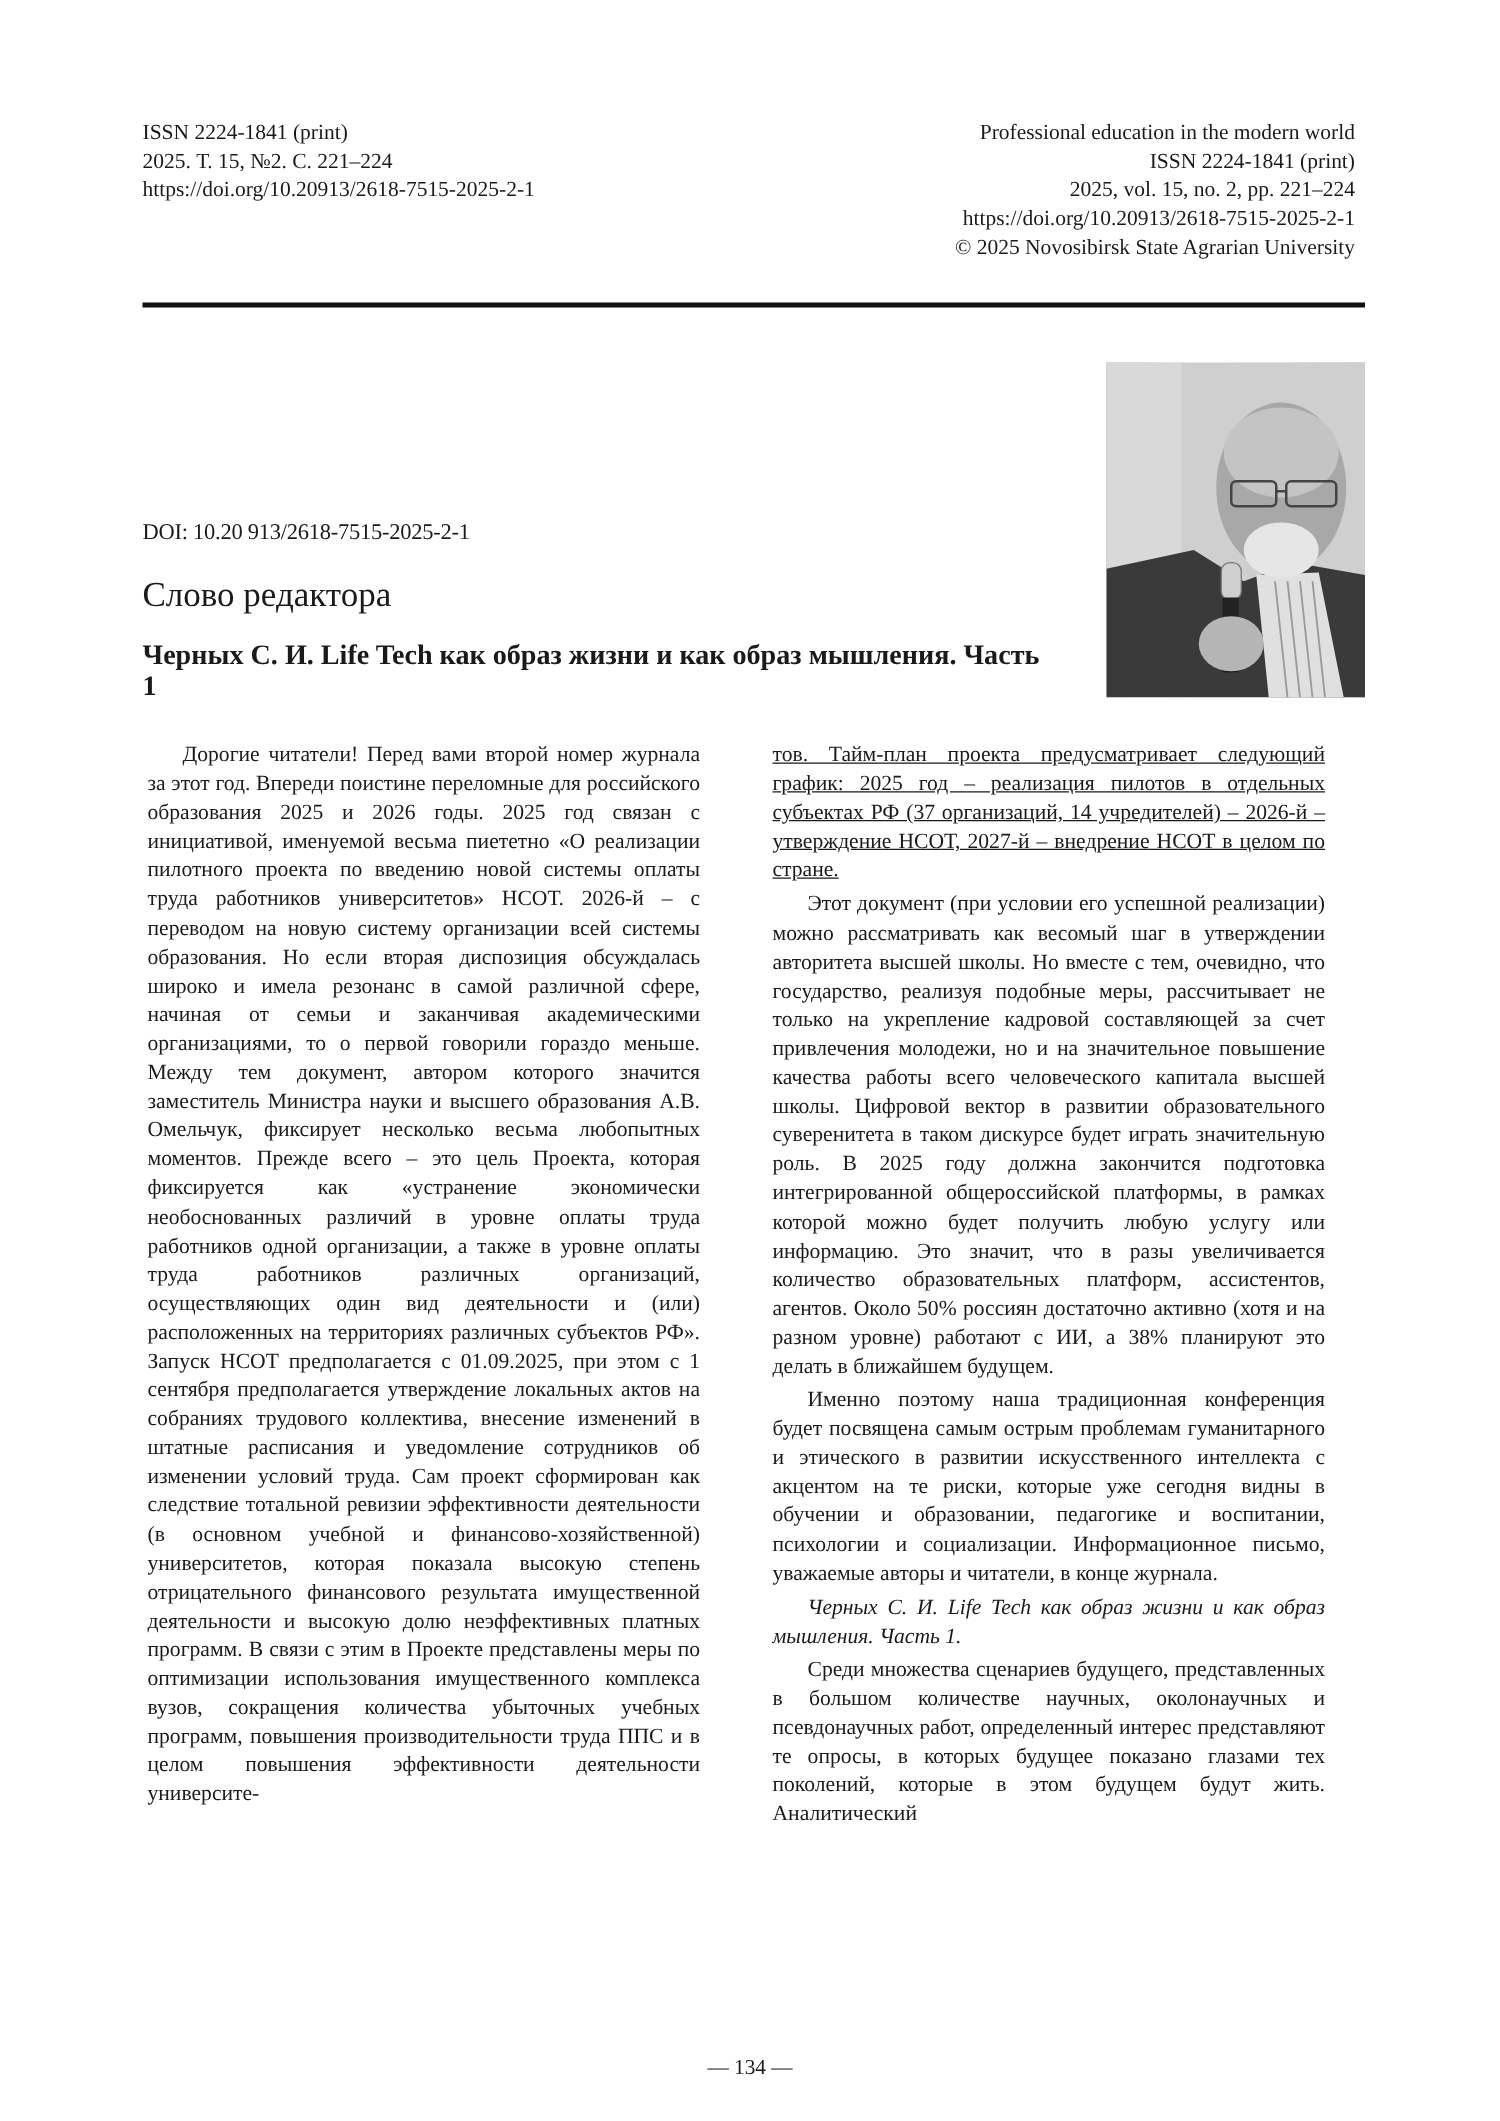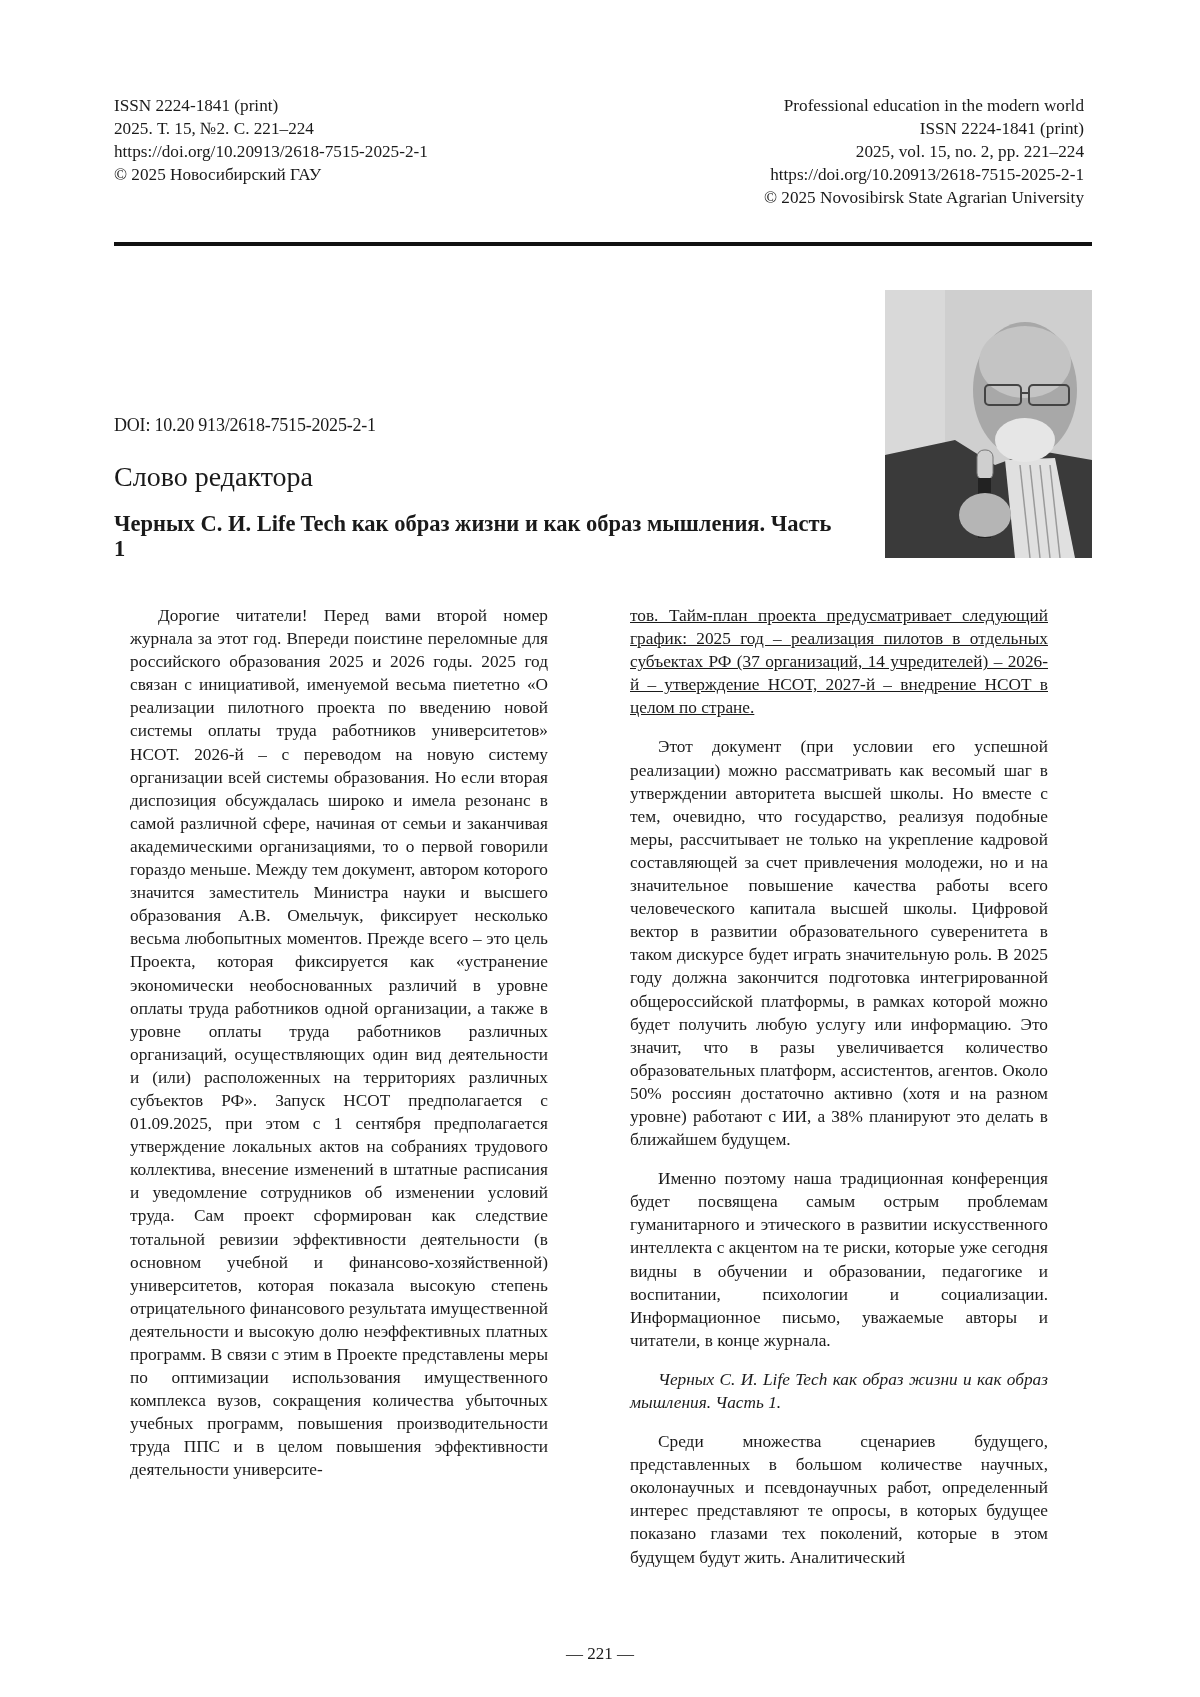--- a/index.html
+++ b/index.html
@@ -16,33 +16,32 @@
     position: absolute; left: 885px; top: 290px; width: 207px; height: 268px;
     background: linear-gradient(90deg, #bdbdbd 0%, #d6d6d6 30%, #c9c9c9 60%, #a9a9a9 100%);
     overflow: hidden;
   }
   .doi { position: absolute; left: 114px; top: 415px; font-size: 18px; letter-spacing: -0.2px; }
   .section { position: absolute; left: 114px; top: 461px; font-size: 28px; font-weight: normal; }
   .title { position: absolute; left: 114px; top: 511px; width: 720px; font-size: 22.5px; font-weight: bold; line-height: 25px; }
   .col { position: absolute; top: 588px; width: 450px; font-size: 17.3px; line-height: 23.1px; text-align: justify; }
   .col-left { left: 114px; }
   .col-right { left: 614px; }
-  .col p { margin: 16px; text-indent: 28px; }
+  .col p { margin: 4px; text-indent: 28px; }
   .col p.cont { text-indent: 0; text-decoration: underline; }
   .col p.it { font-style: italic; }
   .pagenum { position: absolute; top: 1644px; left: 0; width: 1200px; text-align: center; font-size: 17px; }
 </style>
 </head>
 <body>
 
 <div class="hdr hdr-left">
   <div>ISSN 2224-1841 (print)</div>
   <div>2025. Т. 15, №2. С. 221–224</div>
   <div>https://doi.org/10.20913/2618-7515-2025-2-1</div>
-  <div>© 2025 Новосибирский ГАУ</div>
 </div>
 
 <div class="hdr hdr-right">
   <div>Professional education in the modern world</div>
   <div>ISSN 2224-1841 (print)</div>
   <div>2025, vol. 15, no. 2, pp. 221–224</div>
   <div>https://doi.org/10.20913/2618-7515-2025-2-1</div>
   <div>© 2025 Novosibirsk State Agrarian University</div>
 </div>
 
@@ -81,13 +80,13 @@
 </div>
 
 <div class="col col-right">
   <p class="cont">тов. Тайм-план проекта предусматривает следующий график: 2025 год – реализация пилотов в отдельных субъектах РФ (37 организаций, 14 учредителей) – 2026-й – утверждение НСОТ, 2027-й – внедрение НСОТ в целом по стране.</p>
   <p>Этот документ (при условии его успешной реализации) можно рассматривать как весомый шаг в утверждении авторитета высшей школы. Но вместе с тем, очевидно, что государство, реализуя подобные меры, рассчитывает не только на укрепление кадровой составляющей за счет привлечения молодежи, но и на значительное повышение качества работы всего человеческого капитала высшей школы. Цифровой вектор в развитии образовательного суверенитета в таком дискурсе будет играть значительную роль. В 2025 году должна закончится подготовка интегрированной общероссийской платформы, в рамках которой можно будет получить любую услугу или информацию. Это значит, что в разы увеличивается количество образовательных платформ, ассистентов, агентов. Около 50% россиян достаточно активно (хотя и на разном уровне) работают с ИИ, а 38% планируют это делать в ближайшем будущем.</p>
   <p>Именно поэтому наша традиционная конференция будет посвящена самым острым проблемам гуманитарного и этического в развитии искусственного интеллекта с акцентом на те риски, которые уже сегодня видны в обучении и образовании, педагогике и воспитании, психологии и социализации. Информационное письмо, уважаемые авторы и читатели, в конце журнала.</p>
   <p class="it">Черных С. И. Life Tech как образ жизни и как образ мышления. Часть 1.</p>
   <p>Среди множества сценариев будущего, представленных в большом количестве научных, околонаучных и псевдонаучных работ, определенный интерес представляют те опросы, в которых будущее показано глазами тех поколений, которые в этом будущем будут жить. Аналитический</p>
 </div>
 
-<div class="pagenum">— 221 —</div>
+<div class="pagenum">— 134 —</div>
 
 </body></html>

